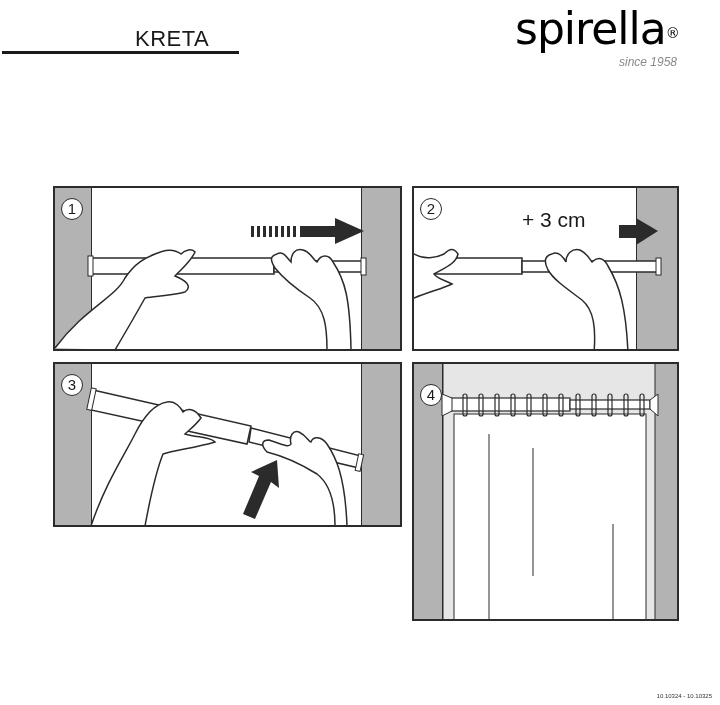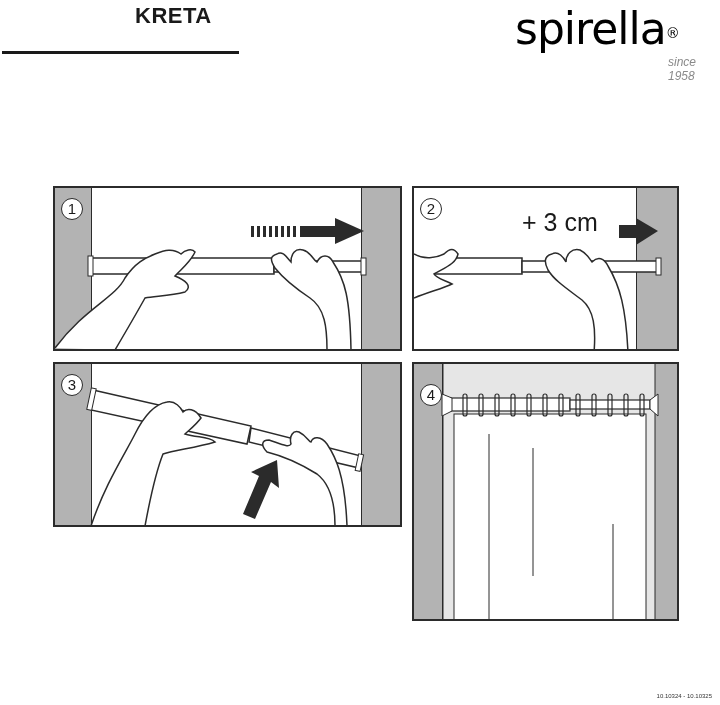--- a/index.html
+++ b/index.html
@@ -1,28 +1,28 @@
 <!DOCTYPE html>
 <html><head>
 <meta charset="utf-8">
 <style>
   html, body { margin:0; padding:0; background:#ffffff; }
   body { width:720px; height:705px; position:relative; overflow:hidden; font-family:"Liberation Sans", sans-serif; }
-  .title { position:absolute; left:135px; top:3px; font-size:22px; font-weight:bold; color:#1a1a1a; letter-spacing:0.5px; }
+  .title { position:absolute; left:135px; top:26px; font-size:22px; font-weight:normal; color:#1a1a1a; letter-spacing:0.5px; }
   .title-rule { position:absolute; left:2px; top:51px; width:237px; height:3px; background:#1a1a1a; }
   .brand { position:absolute; left:515px; top:4px; font-size:44px; color:#000000; font-family:"DejaVu Sans", sans-serif; letter-spacing:-1px; line-height:50px; }
   .brand sup { font-size:14px; vertical-align:top; position:relative; top:4px; }
-  .since { position:absolute; left:668px; top:55px; font-size:12px; color:#8a8a8a; font-style:italic; }
+  .since { position:absolute; left:619px; top:55px; font-size:12px; color:#8a8a8a; font-style:italic; }
   .panel { position:absolute; border:2px solid #2b2b2b; background:#fff; overflow:hidden; box-sizing:border-box; }
   .wall { position:absolute; top:0; bottom:0; background:#b3b3b3; }
   .wall.l { left:0; border-right:1.5px solid #2b2b2b; }
   .wall.r { right:0; border-left:1.5px solid #2b2b2b; }
   .num { position:absolute; width:20px; height:20px; border:1.5px solid #2b2b2b; border-radius:50%; background:#fff; font-size:15px; line-height:20px; text-align:center; color:#1a1a1a; z-index:3; }
   svg.art { position:absolute; left:0; top:0; z-index:2; }
-  .cm { position:absolute; font-size:25px; color:#1a1a1a; z-index:3; }
+  .cm { position:absolute; font-size:21px; color:#1a1a1a; z-index:3; }
   .code { position:absolute; right:8px; top:693px; font-size:6px; color:#333; }
 </style>
 </head>
 <body>
 
 <div class="title">KRETA</div>
 <div class="title-rule"></div>
 
 <div class="brand"><span>spirella</span><sup>®</sup></div>
 <div class="since">since 1958</div>

